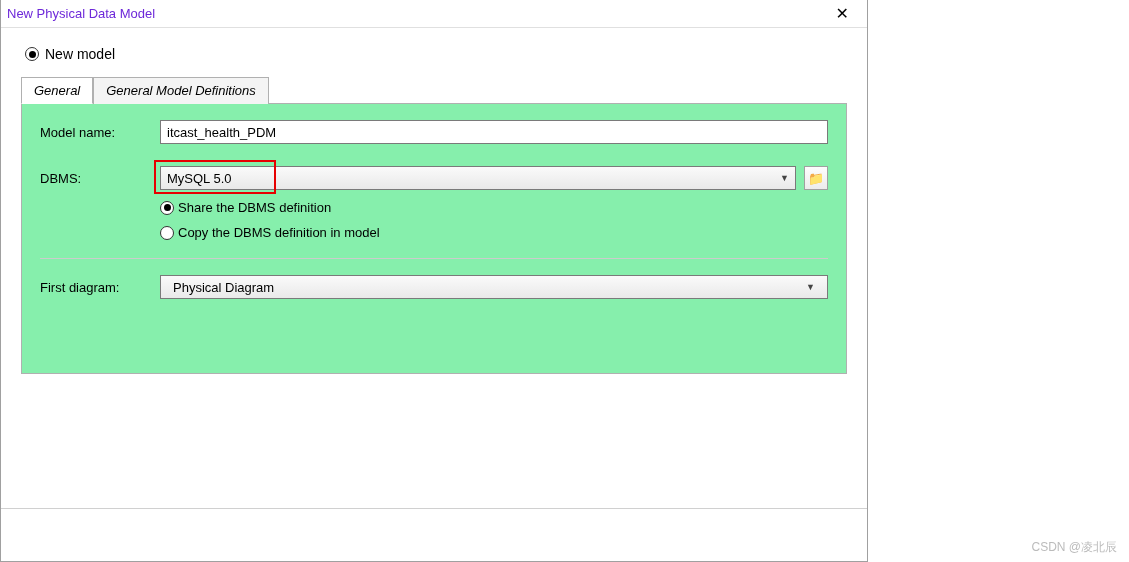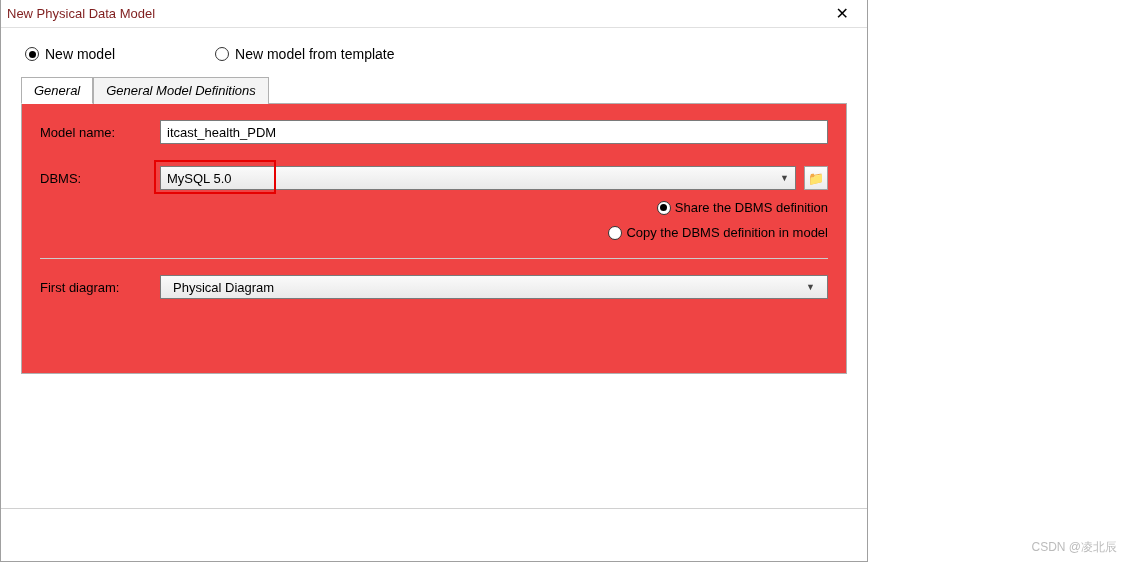--- a/index.html
+++ b/index.html
@@ -25,35 +25,35 @@
     .titlebar {
       height: 28px;
       display: flex;
       align-items: center;
       justify-content: space-between;
       padding: 0 10px 0 6px;
       border-bottom: 1px solid #e0e0e0;
     }
     .titlebar-title {
       font-size: 13px;
-      color: #7f1d1d;
+      color: #6d28d9;
     }
     .close-x {
       font-size: 16px;
       cursor: pointer;
       padding: 2px 8px;
       font-family: Arial, sans-serif;
     }
     .content-wrap {
       padding: 18px 20px 10px 20px;
     }
     .top-radios {
       display: flex;
       align-items: center;
-      gap: 100px;
+      gap: 68px;
       margin-bottom: 14px;
       margin-left: 4px;
     }
     .radio-row {
       display: flex;
       align-items: center;
       gap: 6px;
       font-size: 14px;
       color: #000;
       cursor: pointer;
@@ -93,21 +93,21 @@
     .tab.active {
       background: #fff;
       border-bottom: 1px solid #fff;
       z-index: 2;
     }
     .tab-panel {
       border: 1px solid #b0b0b0;
       border-top: none;
       padding: 16px 18px 24px 18px;
       min-height: 270px;
-      background: #ef4444;
+      background: #86efac;
     }
     .field-row {
       display: flex;
       align-items: center;
       margin-bottom: 22px;
     }
     .field-label {
       width: 120px;
       font-size: 13px;
       color: #000;
@@ -166,21 +166,20 @@
       font-size: 13px;
     }
     .sub-radio {
       margin-left: 120px;
       display: flex;
       align-items: center;
       gap: 4px;
       font-size: 13px;
       margin-top: 10px;
       cursor: pointer;
-      justify-content: flex-end;
     }
     .divider {
       border: none;
       border-top: 1px solid #ccc;
       margin: 18px 0 16px 0;
     }
     .diagram-row {
       display: flex;
       align-items: center;
     }
@@ -243,24 +242,20 @@
   </div>
 
   <div class="content-wrap">
 
     <div class="top-radios">
       <div class="radio-row">
         <span class="radio-outer">
             <span class="radio-dot"></span>
           </span>
         <span>New model</span>
-      </div>
-      <div class="radio-row">
-        <span class="radio-outer"></span>
-        <span>New model from template</span>
       </div>
     </div>
 
     <div class="tab-bar">
       <div class="tab active">General</div>
       <div class="tab">General Model Definitions</div>
     </div>
 
     <div class="tab-panel">
 

